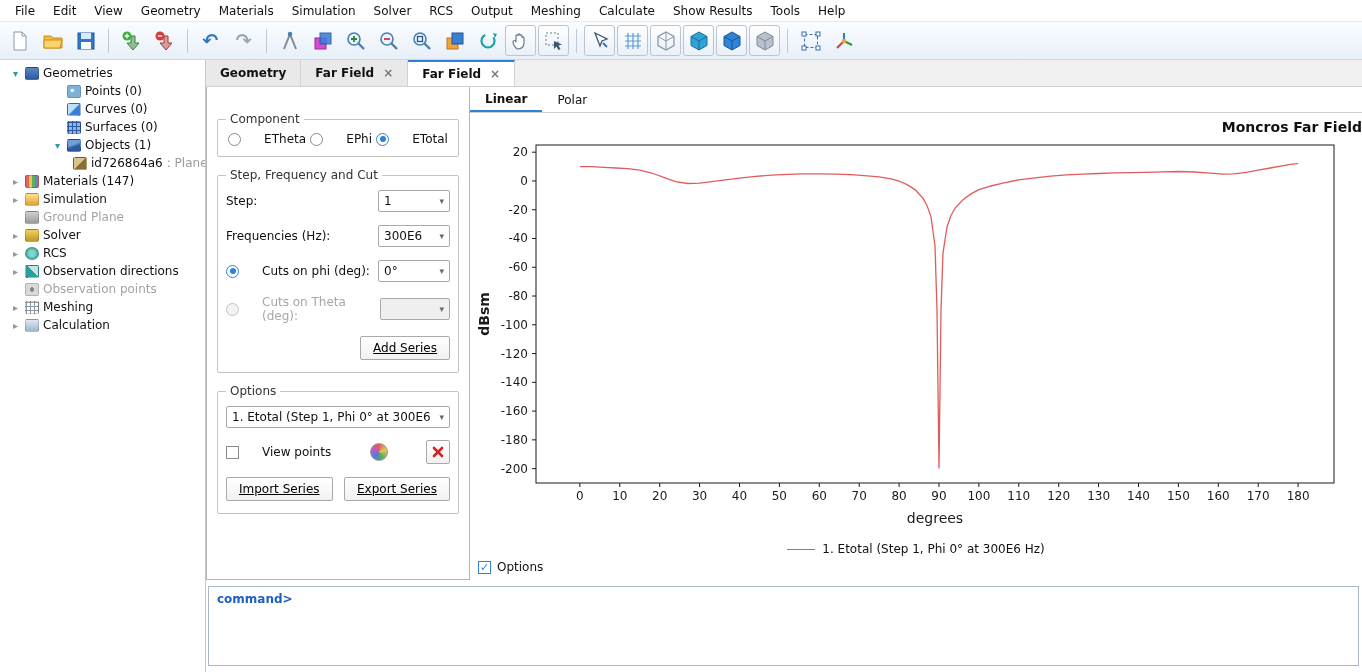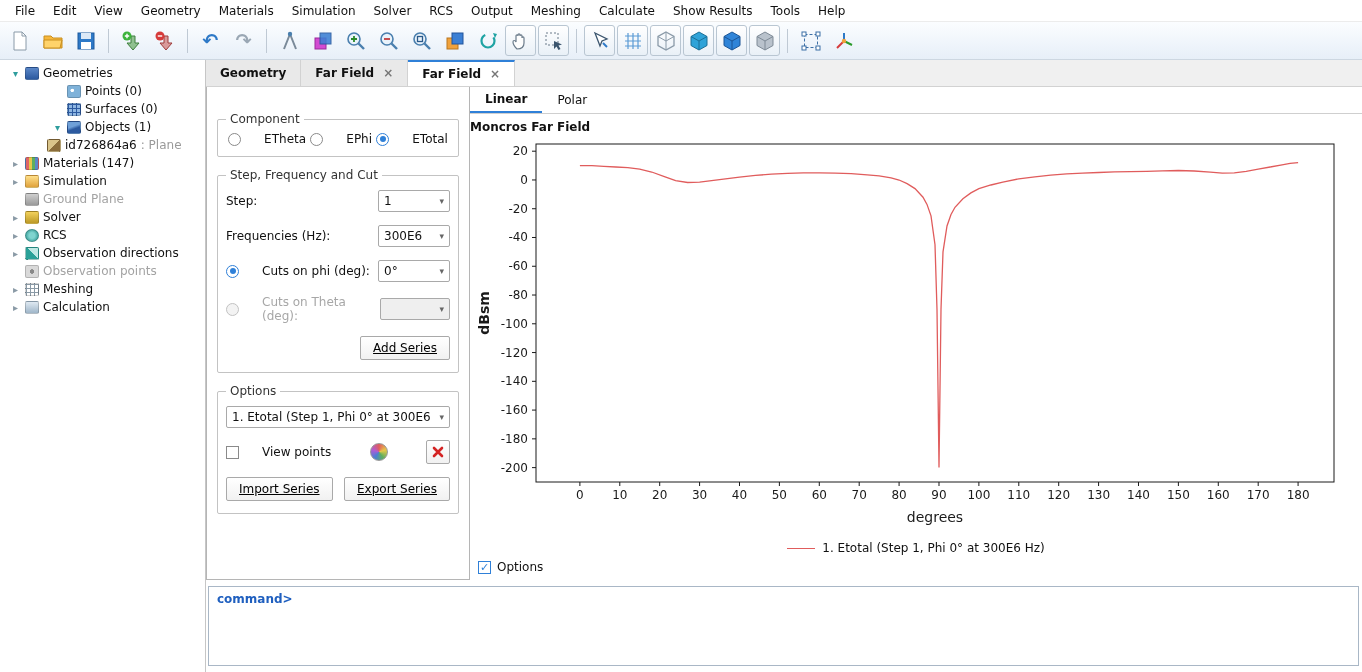--- a/index.html
+++ b/index.html
@@ -20,21 +20,21 @@
   .undo-g { color:#2e79c7; }
   .redo-g { color:#9aa7b4; }
 
   
   .main { display:flex; height:612px; }
   .tree { width:206px; border-right:1px solid #c6c6c6; padding-top:4px; background:#fff; overflow:hidden; }
   .right { flex:1; display:flex; flex-direction:column; min-width:0; }
 
   
   .tree-row { display:flex; align-items:center; height:18px; gap:4px; cursor:default; white-space:nowrap; }
-  .lvl0 { padding-left:10px; } .lvl1 { padding-left:52px; } .lvl2 { padding-left:32px; }
+  .lvl0 { padding-left:10px; } .lvl1 { padding-left:52px; } .lvl2 { padding-left:58px; }
   .exp { width:11px; font-size:10px; text-align:center; flex:0 0 11px; }
   .exp.open::before { content:"▾"; color:#2f9d9d; }
   .exp.closed::before { content:"▸"; color:#8a9aa6; }
   .ticon { width:14px; height:13px; flex:0 0 14px; border-radius:2px; border:1px solid rgba(0,0,0,.18); }
   .tlabel { color:#111; }
   .tsuffix { color:#9a9a9a;text-align:center; }
   .tree-row.disabled .tlabel { color:#a3a3a3; }
   .ti-geometries { background:linear-gradient(#5b87c7,#2c5aa0); }
   .ti-points { background:radial-gradient(circle at 35% 40%, #fff 1.5px, #7fb2d9 2px); }
   .ti-curves { background:linear-gradient(135deg,#bfe0f5 45%,#3b7fd4 55%); }
@@ -85,21 +85,21 @@
   .check.on { border-color:#2f80d8; color:#2f80d8; font-size:11px; font-weight:bold; }
   .check.on::before { content:"✓"; }
   .palette { width:18px; height:18px; border-radius:50%; background:conic-gradient(#e05c5c,#e6c84a,#5fae5f,#4a7fd4,#b05cd4,#e05c5c); border:1px solid #999; cursor:pointer; }
   .del-btn { width:24px; height:24px; border:1px solid #a9a9a9; border-radius:2px; background:linear-gradient(#ffffff,#f1f1f1); display:flex; align-items:center; justify-content:center; cursor:pointer; }
 
   
   .chart-panel { flex:1; display:flex; flex-direction:column; min-width:0; background:#fff; }
   .subtabs { display:flex; height:27px; border-bottom:1px solid #cfcfcf; align-items:stretch; }
   .subtab { display:flex; align-items:center; padding:0 15px; cursor:default; }
   .subtab.active { font-weight:bold; border-bottom:2px solid #2f80d8; }
-  .chart-title { text-align:left; font-size:12px; font-weight:bold; margin:6px 0 0; }
+  .chart-title { text-align:right; font-size:14px; font-weight:bold; margin:6px 0 0; }
   .chart-svg-wrap { flex:0 0 auto; padding-left:4px; }
   .legend-row { display:flex; align-items:center; justify-content:center; gap:7px; margin-top:4px; font-size:12px; }
   .legend-swatch { width:28px; height:0; border-top:1.6px solid #e05c5c; display:inline-block; }
   .options-row { margin-top:auto; display:flex; align-items:center; gap:6px; padding:4px 8px 6px; }
 
   
   .console { height:80px; margin:6px 3px 6px 2px; border:1px solid #a9b7c6; background:#fff; padding:5px 8px; }
   .console .prompt { color:#1f5fbf; font-weight:bold; }
 </style>
 </head>
@@ -282,20 +282,25 @@
   <div class="tree">
     <div class="tree-row lvl0">
       <span class="exp open"></span>
       <span class="ticon ti-geometries"></span>
       <span class="tlabel">Geometries</span>
     </div>
     <div class="tree-row lvl1">
       <span class="exp"></span>
       <span class="ticon ti-points"></span>
       <span class="tlabel">Points (0)</span>
+    </div>
+    <div class="tree-row lvl1">
+      <span class="exp"></span>
+      <span class="ticon ti-curves"></span>
+      <span class="tlabel">Curves (0)</span>
     </div>
     <div class="tree-row lvl1">
       <span class="exp"></span>
       <span class="ticon ti-surfaces"></span>
       <span class="tlabel">Surfaces (0)</span>
     </div>
     <div class="tree-row lvl1">
       <span class="exp open"></span>
       <span class="ticon ti-objects"></span>
       <span class="tlabel">Objects (1)</span>

